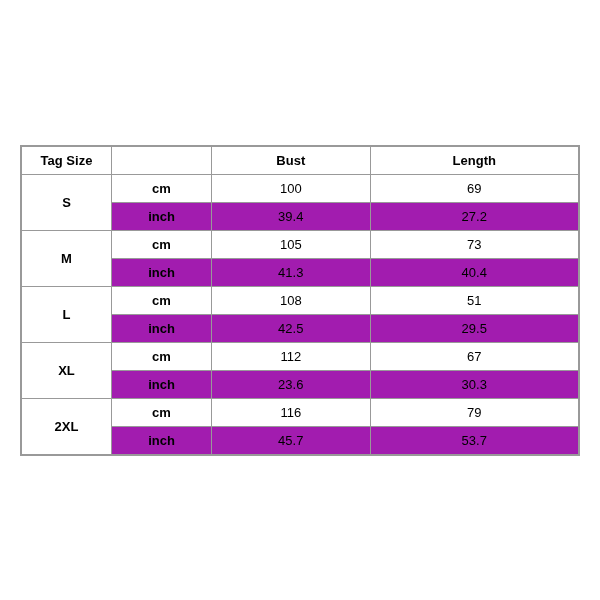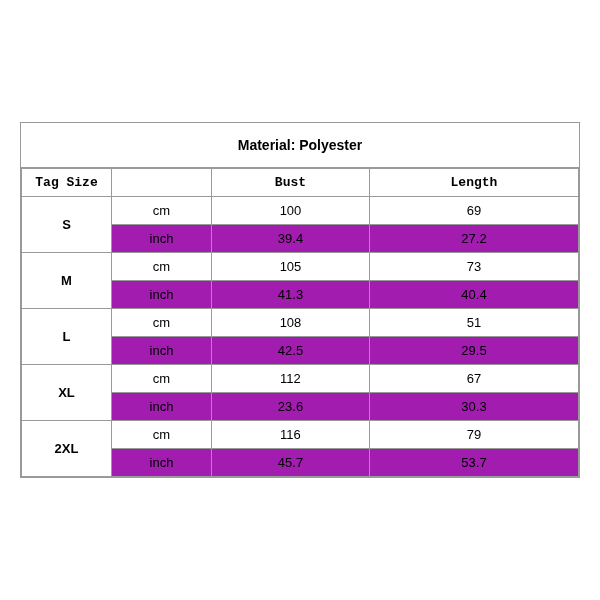--- a/index.html
+++ b/index.html
@@ -39,42 +39,40 @@
 
     td, th {
       border: 1px solid #999;
       text-align: center;
       padding: 6px 8px;
     }
 
     .header-row th {
       font-weight: bold;
       background: #fff;
-      font-family: Liberation Mono, monospace;
     }
 
     .tag-size-cell {
       font-weight: bold;
       width: 90px;
     }
 
     .unit-cell {
       width: 100px;
-      font-weight: normal;
+      font-weight: bold;
     }
 
     .shaded {
       background-color: #a21caf;
     }
   </style>
 </head>
 <body>
 
 <div class="container">
-  <div class="title-row">Material: Polyester</div>
   <table>
     <thead>
       <tr class="header-row">
         <th>Tag Size</th>
         <th></th>
         <th>Bust</th>
         <th>Length</th>
       </tr>
     </thead>
     <tbody id="table-body">

